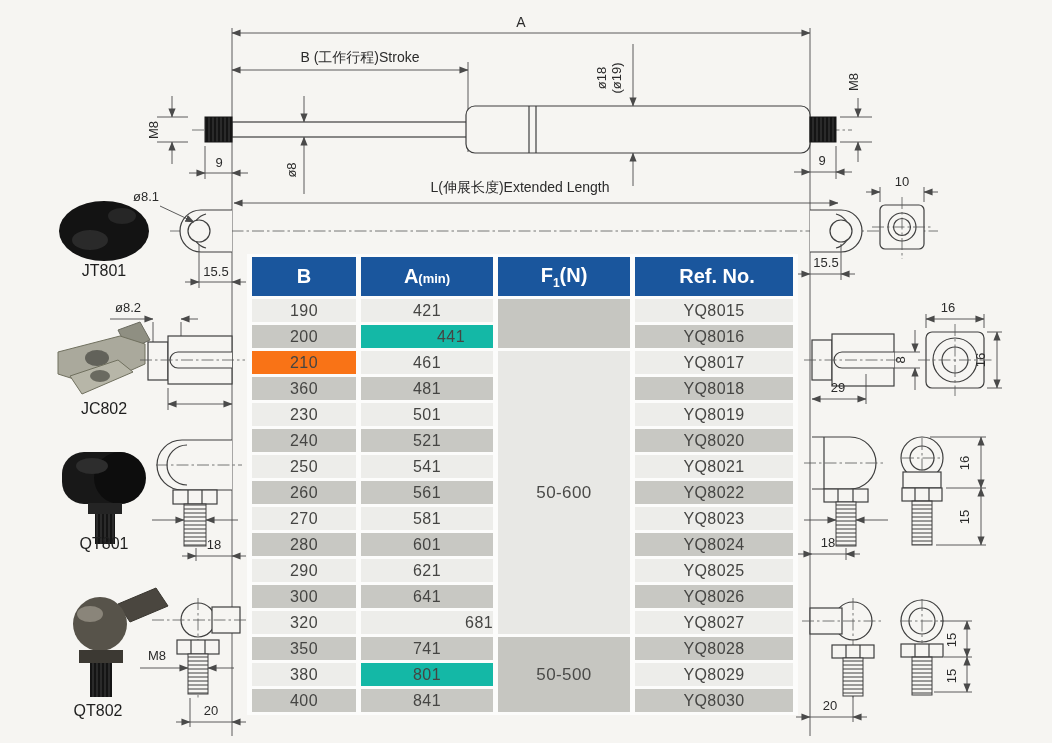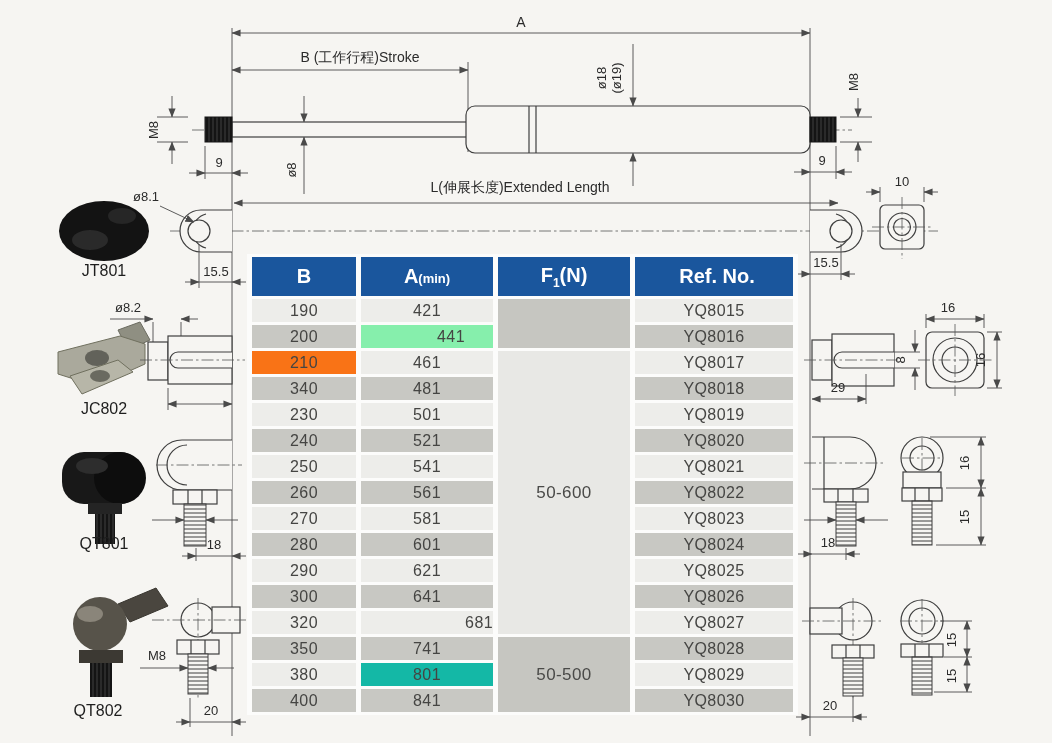--- a/index.html
+++ b/index.html
@@ -350,31 +350,31 @@
       </thead>
   <tbody>
         <tr>
           <td style="background: rgb(237, 237, 234);">190</td>
           <td style="background: rgb(237, 237, 234);">421</td>
           <td rowspan="2" class="f1cell" style="background: rgb(198, 198, 193);"></td>
           <td style="background: rgb(237, 237, 234);">YQ8015</td>
         </tr>
         <tr>
           <td style="background: rgb(200, 200, 195);">200</td>
-          <td style="background: #86efac; padding-left: 48px;">441</td>
+          <td style="background: #14b8a6; padding-left: 48px;">441</td>
           <td style="background: rgb(200, 200, 195);">YQ8016</td>
         </tr>
         <tr>
           <td style="background: #f97316;">210</td>
           <td style="background: rgb(237, 237, 234);">461</td>
           <td rowspan="11" class="f1cell" style="background: rgb(232, 232, 229);">50-600</td>
           <td style="background: rgb(237, 237, 234);">YQ8017</td>
         </tr>
         <tr>
-          <td style="background: rgb(200, 200, 195);">340</td>
+          <td style="background: rgb(200, 200, 195);">360</td>
           <td style="background: rgb(200, 200, 195);">481</td>
           <td style="background: rgb(200, 200, 195);">YQ8018</td>
         </tr>
         <tr>
           <td style="background: rgb(237, 237, 234);">230</td>
           <td style="background: rgb(237, 237, 234);">501</td>
           <td style="background: rgb(237, 237, 234);">YQ8019</td>
         </tr>
         <tr>
           <td style="background: rgb(200, 200, 195);">240</td>

